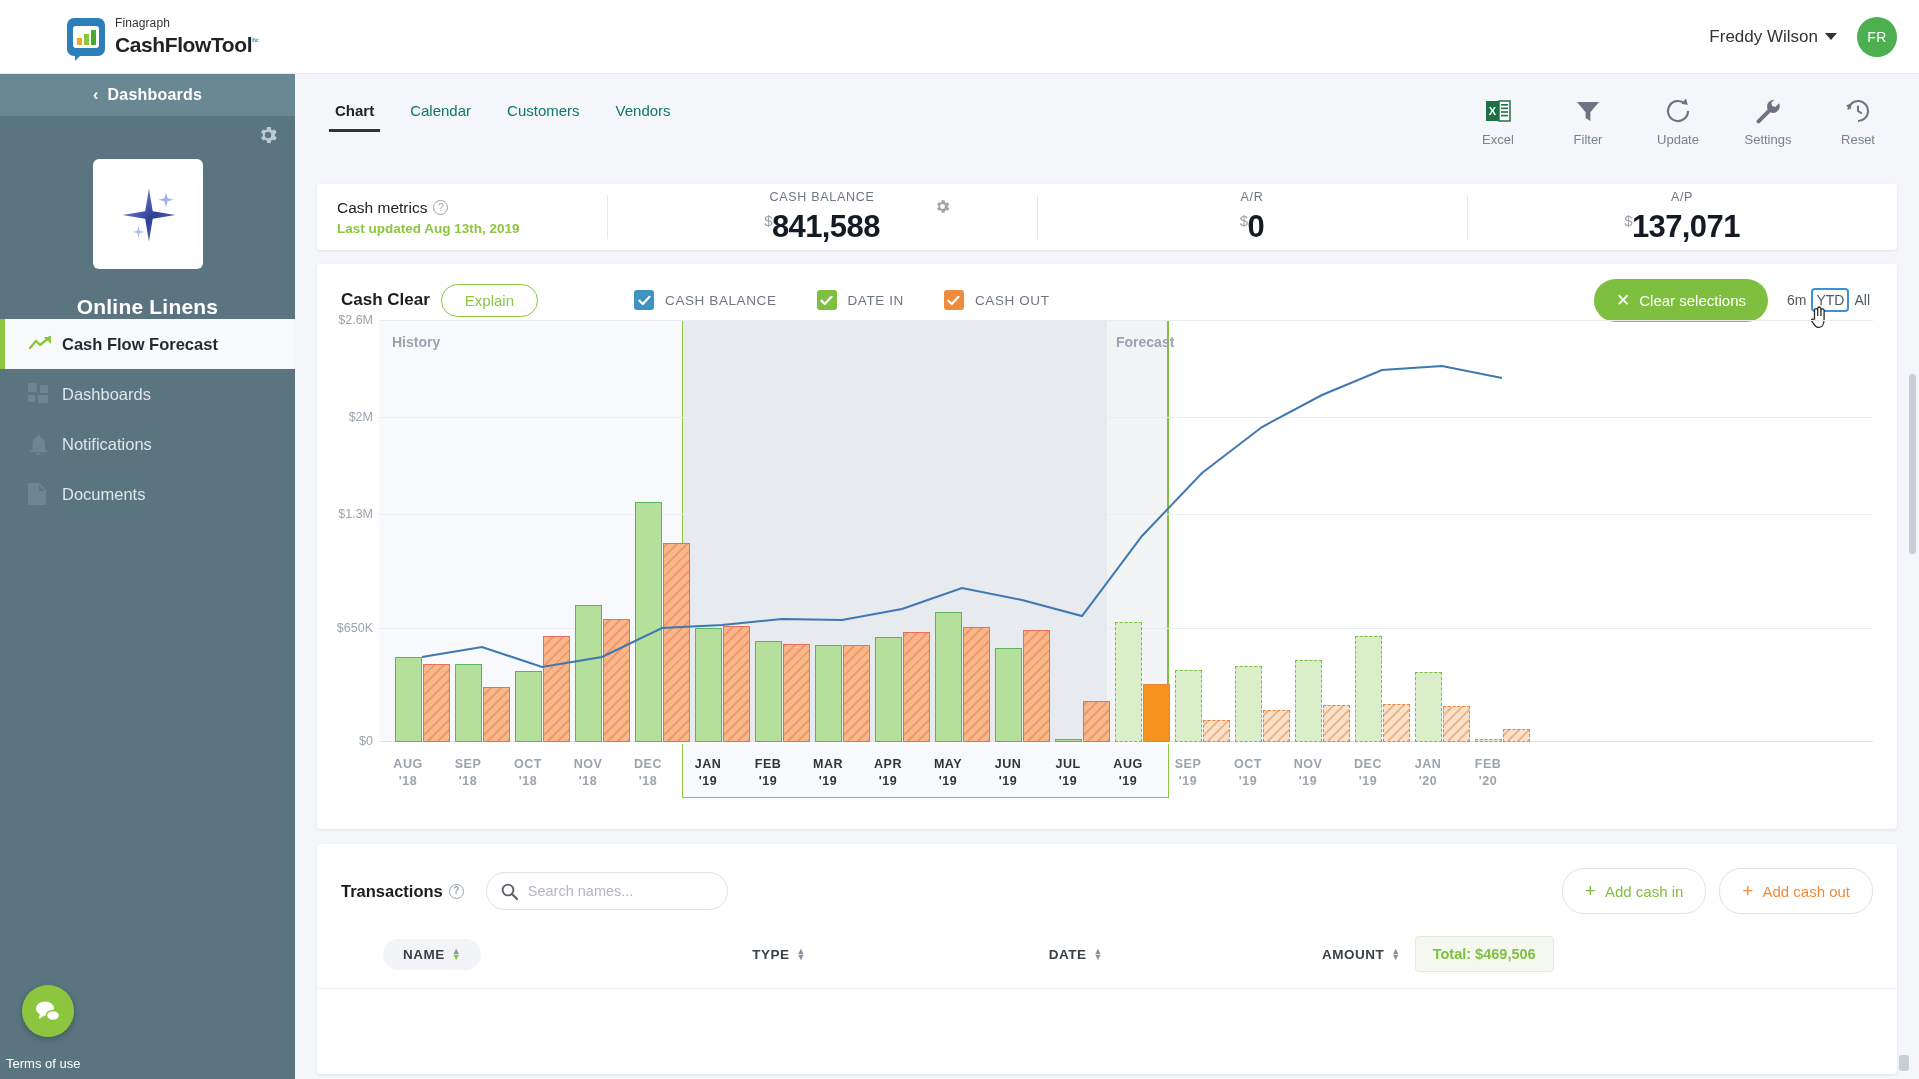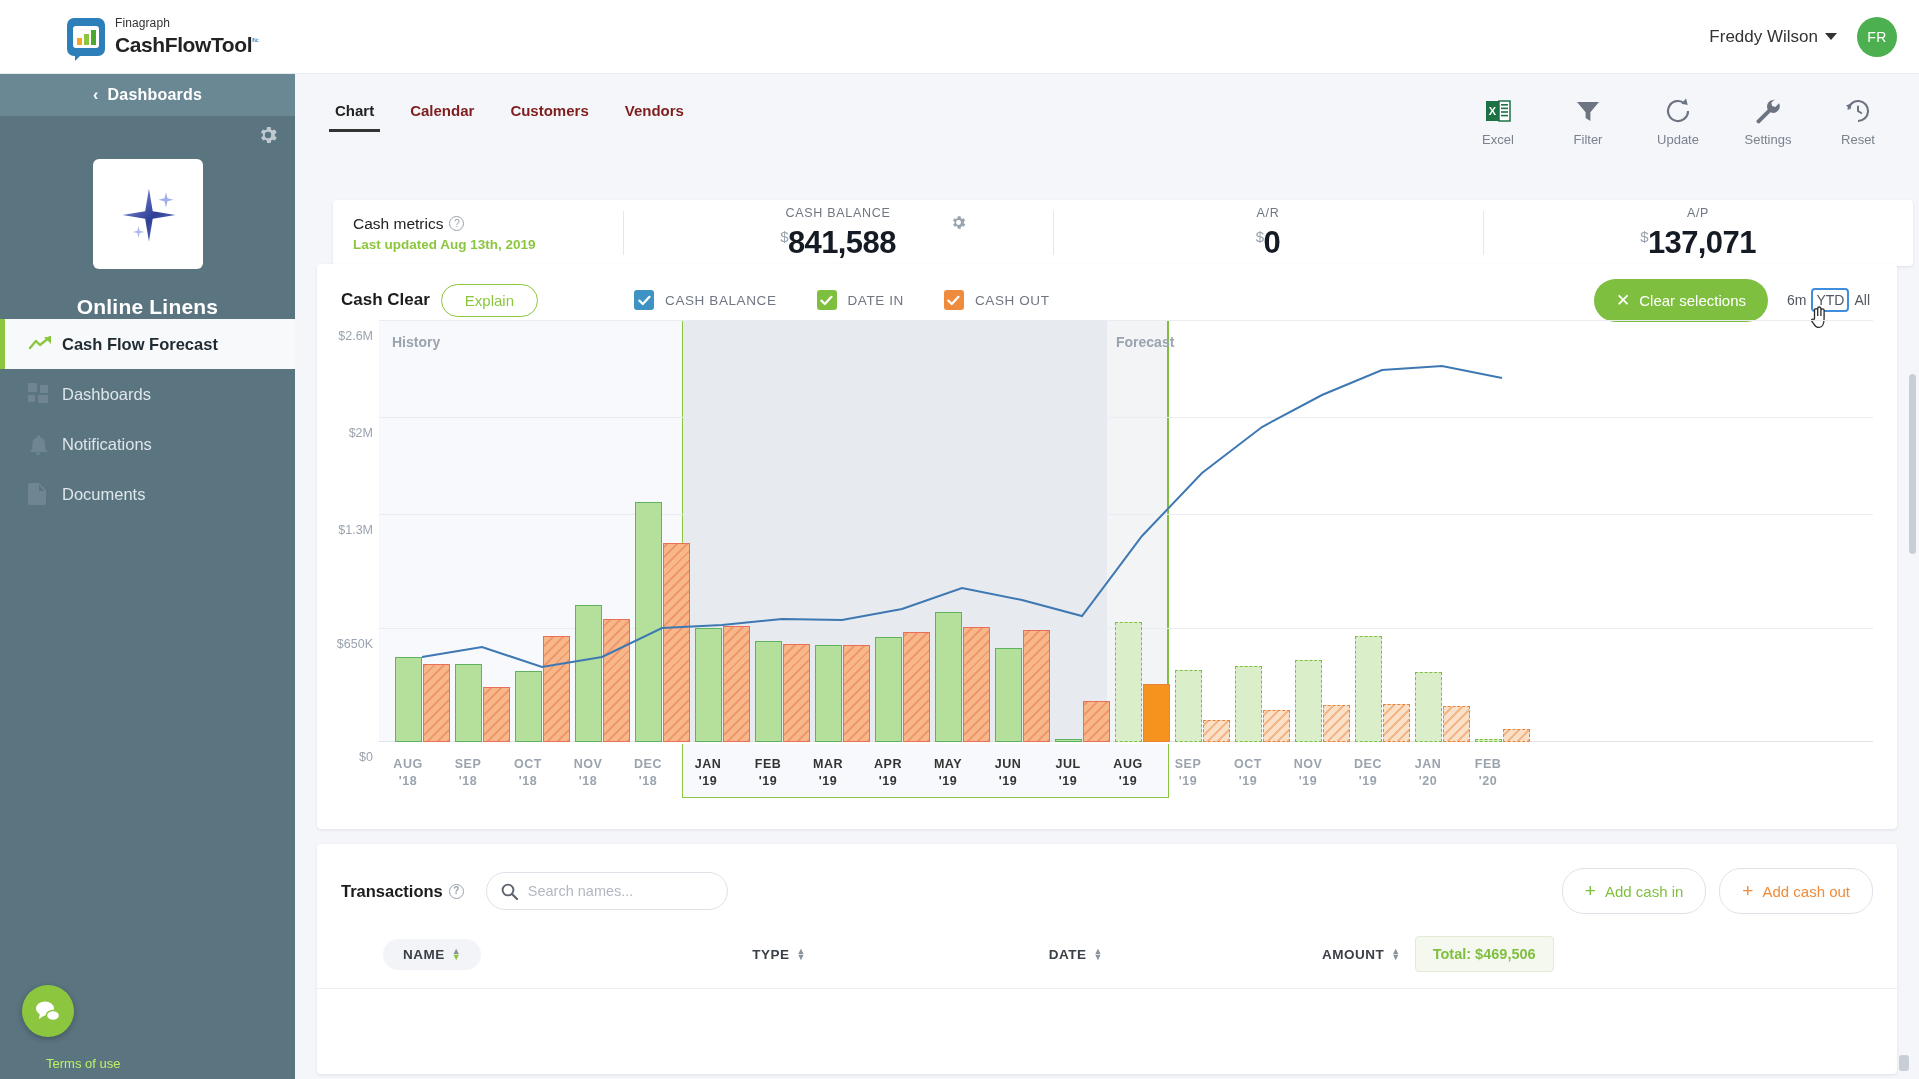--- a/index.html
+++ b/index.html
@@ -92,36 +92,36 @@
     background: #f7f9fb; font-weight: bold; color: #1f2a31;
   }
   .nav-item.active:before {
     content: ""; position: absolute; left: 0; top: 0; bottom: 0; width: 5px; background: #8cc63f;
   }
   .nav-item:not(.active) { color: #dfe6ea; }
   .nav-item:not(.active) .ico svg path,
   .nav-item:not(.active) .ico svg rect { fill: #6f8692; }
 
   .terms {
-    position: absolute; left: 6px; bottom: 8px; color: #bef264; font-size: 13px; cursor: pointer; margin-left: 40px;
+    position: absolute; left: 6px; bottom: 8px; color: #ffffff; font-size: 13px; cursor: pointer;
   }
   .chat-bubble {
     position: absolute; left: 22px; bottom: 42px; width: 52px; height: 52px; border-radius: 50%;
     background: #8cc63f; display: flex; align-items: center; justify-content: center; cursor: pointer;
     box-shadow: 0 2px 6px rgba(0,0,0,.25);
   }
 
   
   .main {
     position: absolute; top: 74px; left: 295px; width: 1624px; height: 1005px;
     background: #f4f6fa; overflow: hidden;
   }
   .tabs { display: flex; padding: 28px 0 0 22px; }
   .tab {
-    font-size: 15px; color: #7f1d1d; padding: 0 18px 13px; cursor: pointer; position: relative; font-weight: bold;
+    font-size: 15px; color: #0f766e; padding: 0 18px 13px; cursor: pointer; position: relative;
   }
   .tab.active { color: #222; font-weight: bold; }
   .tab.active:after {
     content: ""; position: absolute; left: 12px; right: 12px; bottom: 0; height: 3px; background: #333;
   }
 
   .toolbar {
     position: absolute; top: 18px; right: 30px; display: flex; gap: 28px;
   }
   .tool { width: 62px; text-align: center; cursor: pointer; }
@@ -183,21 +183,21 @@
     font-family: inherit;
   }
   .clear-btn .x { font-size: 17px; margin-right: 9px; font-weight: 300; }
   .range { display: flex; align-items: center; margin-left: 16px; gap: 4px; position: relative; }
   .range span { font-size: 14px; color: #51585f; cursor: pointer; padding: 2px 3px; }
   .range span.sel { outline: 2px solid #3e8edd; border-radius: 2px; }
   .cursor-hand { position: absolute; left: 26px; top: 16px; pointer-events: none; }
 
   
   .plot { position: absolute; top: 56px; left: 0; width: 1580px; height: 500px; }
-  .yaxis { position: absolute; left: 0; top: 16px; width: 62px; height: 422px; }
+  .yaxis { position: absolute; left: 0; top: 0; width: 62px; height: 422px; }
   .ytick {
     position: absolute; right: 6px; font-size: 12.5px; color: #9aa3ae; transform: translateY(-50%);
     white-space: nowrap;
   }
   .grid { position: absolute; left: 62px; top: 0; right: 24px; height: 422px; }
   .gline { position: absolute; left: 0; right: 0; height: 1px; background: #e9edf2; }
   .band-history { position: absolute; top: 0; bottom: 0; background: #f7f9fc; }
   .band-select { position: absolute; top: 0; bottom: 0; background: #e7eaee; border: 1.5px solid #8cc63f; border-bottom: none; }
   .band-forecast-lt { position: absolute; top: 0; bottom: 0; background: #f2f4f6; }
   .band-fcline { position: absolute; top: 0; bottom: 0; width: 2px; background: #7fbf3f; }
@@ -430,21 +430,21 @@
         <svg width="28" height="28" viewBox="0 0 28 28">
             <path fill="none" stroke="#6c7481" stroke-width="2.1" d="M4.2 12.5A10 10 0 1114 24"></path>
             <path fill="#6c7481" d="M7.6 6.2L2 8.6l4.6 3.9z"></path>
             <path fill="none" stroke="#6c7481" stroke-width="2" stroke-linecap="round" d="M14 9.5V14l3.2 2"></path>
           </svg>
       </div>
       <div class="lbl">Reset</div>
     </div>
   </div>
 
-  <div class="metrics card" style="margin:16px;">
+  <div class="metrics card" style="margin:0;">
     <div class="metric-cell m-left">
       <div class="t1">
         <span>Cash metrics</span>
         <span class="q-icon">?</span>
       </div>
       <div class="t2">Last updated Aug 13th, 2019</div>
     </div>
     <div class="metric-cell m-val divider">
       <div class="cap">CASH BALANCE</div>
       <div class="num"><span class="dollar">$</span><span>841,588</span></div>

